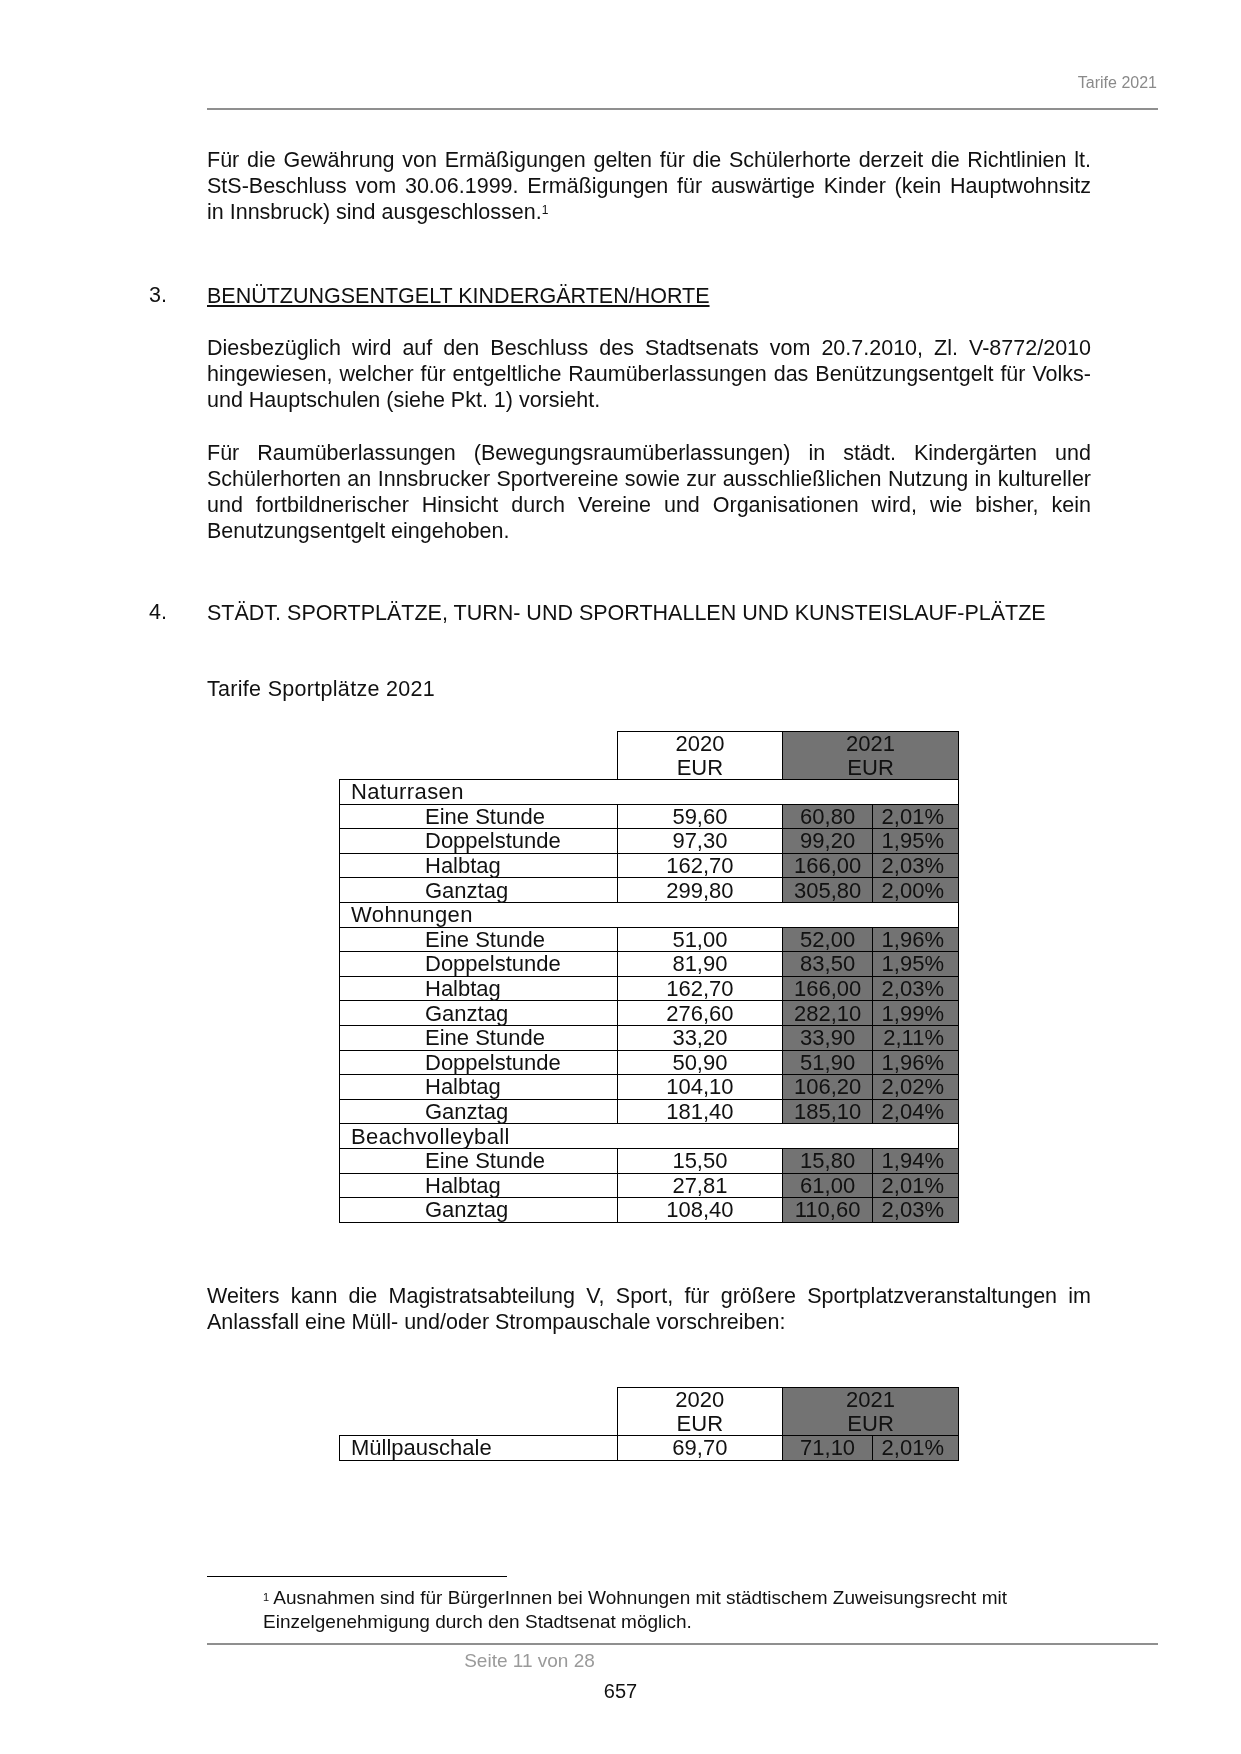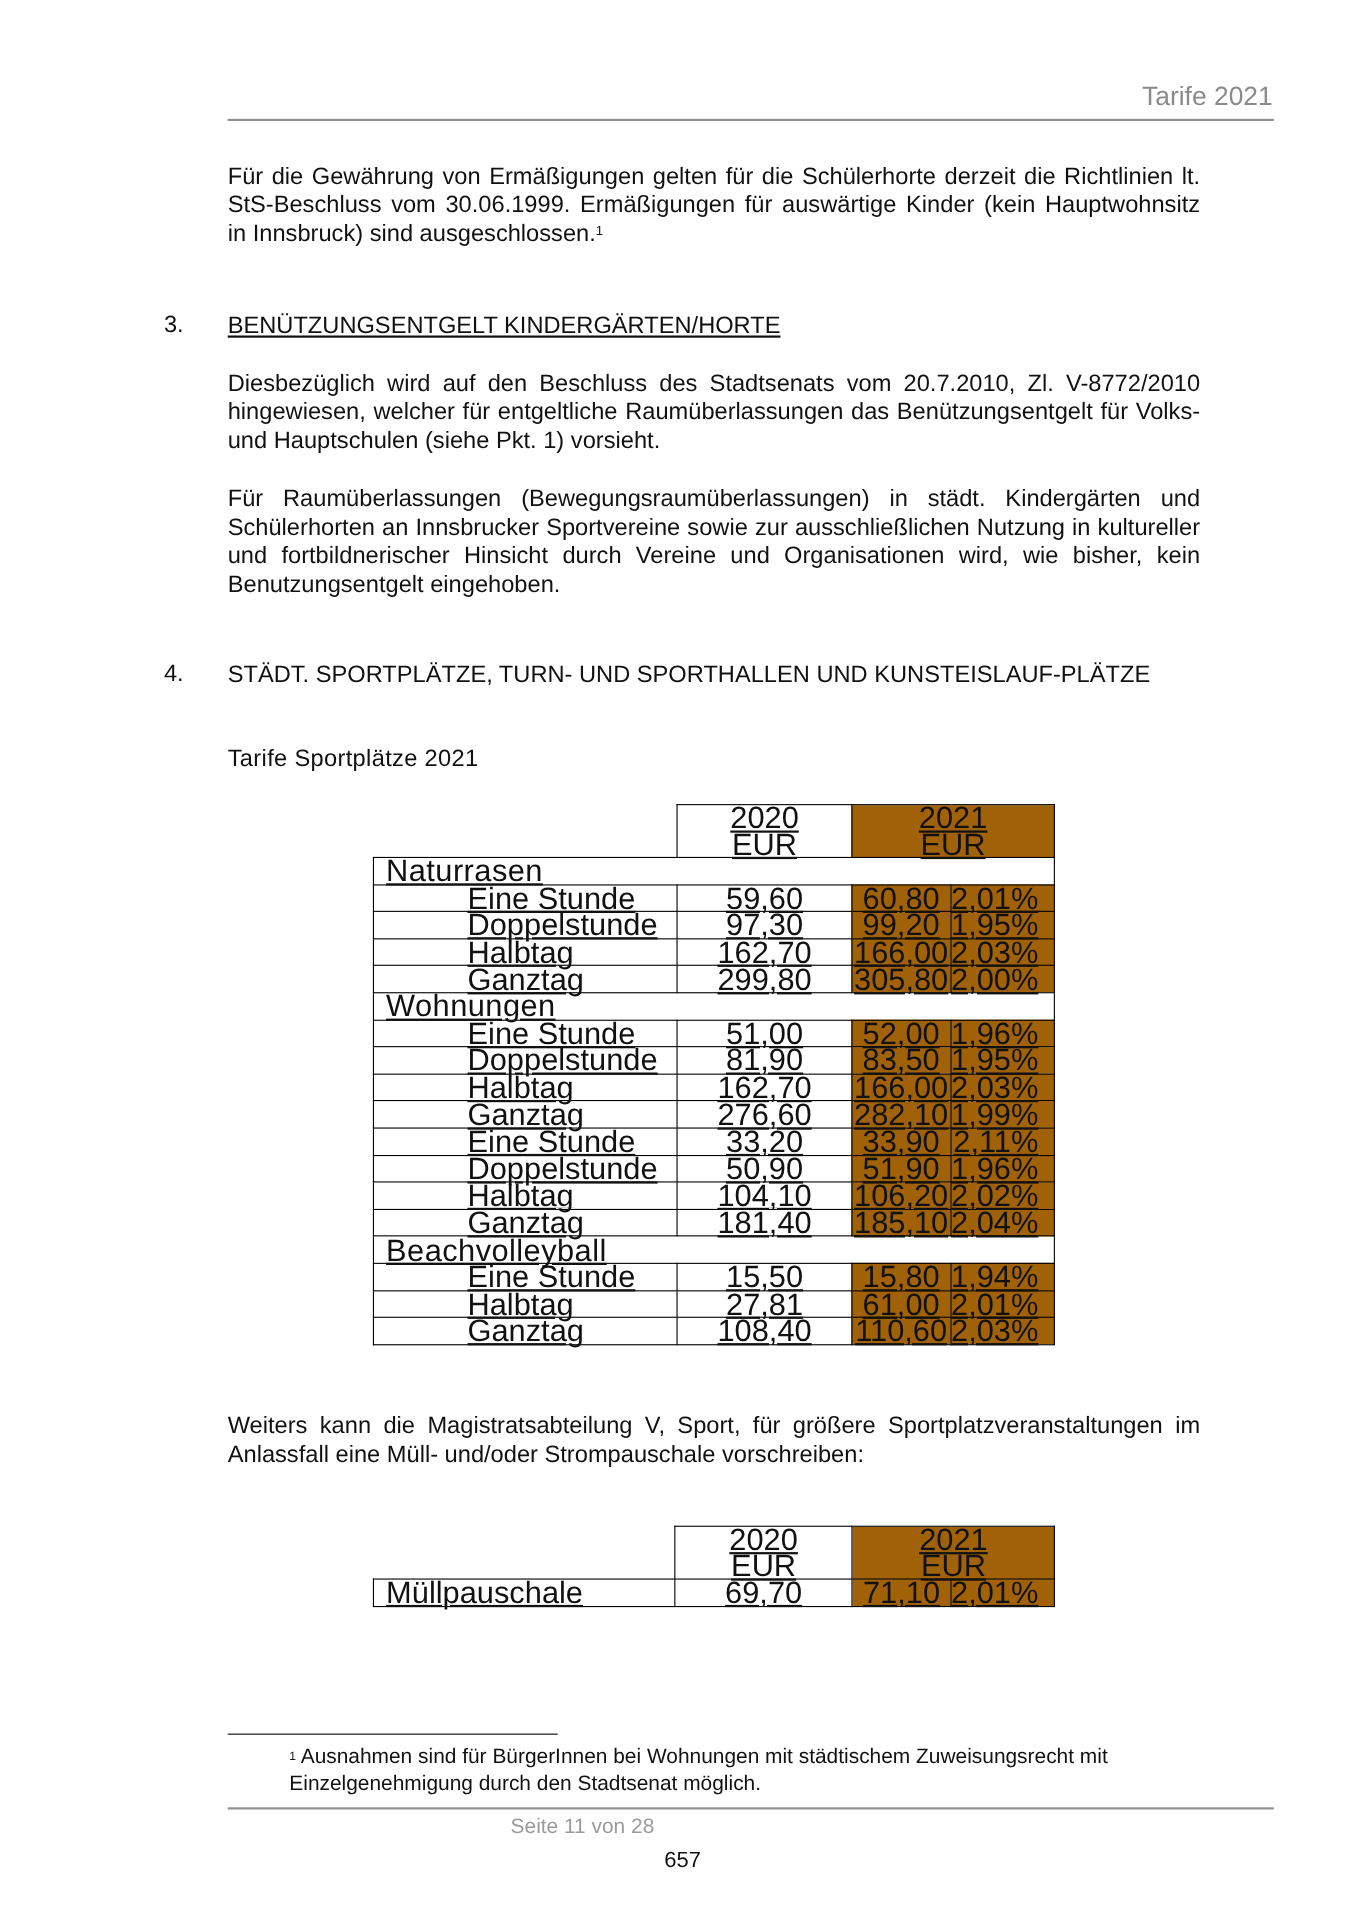--- a/index.html
+++ b/index.html
@@ -1,30 +1,30 @@
 <!DOCTYPE html>
 <html><head>
 <meta charset="utf-8">
 <style>
   html, body { margin:0; padding:0; background:#ffffff; }
   body { width:1241px; height:1754px; position:relative; overflow:hidden;
          font-family:"Liberation Sans", sans-serif; color:#111; }
   .abs { position:absolute; }
-  .hdr-text { right:84px; top:74px; font-size:24px; color:#8a8a8a; }
+  .hdr-text { right:84px; top:74px; font-size:16px; color:#8a8a8a; }
   .hdr-line { left:207px; width:951px; top:108px; height:0; border-top:2px solid #8f8f8f; }
   .para { left:207px; width:884px; font-size:21.5px; line-height:26px; text-align:justify; }
   .para sup { font-size:12px; vertical-align:top; position:relative; top:-2px; }
   .sec-num { left:149px; font-size:21.5px; }
   .sec-title { left:207px; width:884px; font-size:21.5px; line-height:26px; text-align:justify; text-align-last:left; }
   .caption { left:207px; font-size:21.5px; letter-spacing:0.3px; }
-  table.tarif { position:absolute; border-collapse:collapse; font-size:28px;text-decoration:underline; }
+  table.tarif { position:absolute; border-collapse:collapse; font-size:22px; }
   table.tarif td { border:1.3px solid #000; padding:0; height:23.6px; line-height:23px; }
   table.tarif td.blank { border:none; }
   table.tarif td.hd { text-align:center; line-height:23.5px; height:47px; }
-  table.tarif td.gray { background:#a16207;margin-left:24px; }
+  table.tarif td.gray { background:#737373;margin-left:24px; }
   table.tarif td.cat { padding-left:11px; letter-spacing:0.4px; }
   table.tarif td.sub { padding-left:85px; border-right:1.3px solid #000; }
   table.tarif td.num { text-align:center; }
   table.tarif td.pct { text-align:right; padding-right:14px; }
   table.tarif tr.catrow td.cat { border-right:1.3px solid #000; }
   table.tarif td.name2 { padding-left:11px; }
   .fn-line { left:207px; width:300px; top:1576px; border-top:1.5px solid #000; }
   .fn-text { left:263px; width:828px; top:1586px; font-size:19px; line-height:24px; }
   .fn-text sup { font-size:11px; vertical-align:top; position:relative; top:-1px; }
   .ftr-line { left:207px; width:951px; top:1643px; border-top:2px solid #8f8f8f; }

